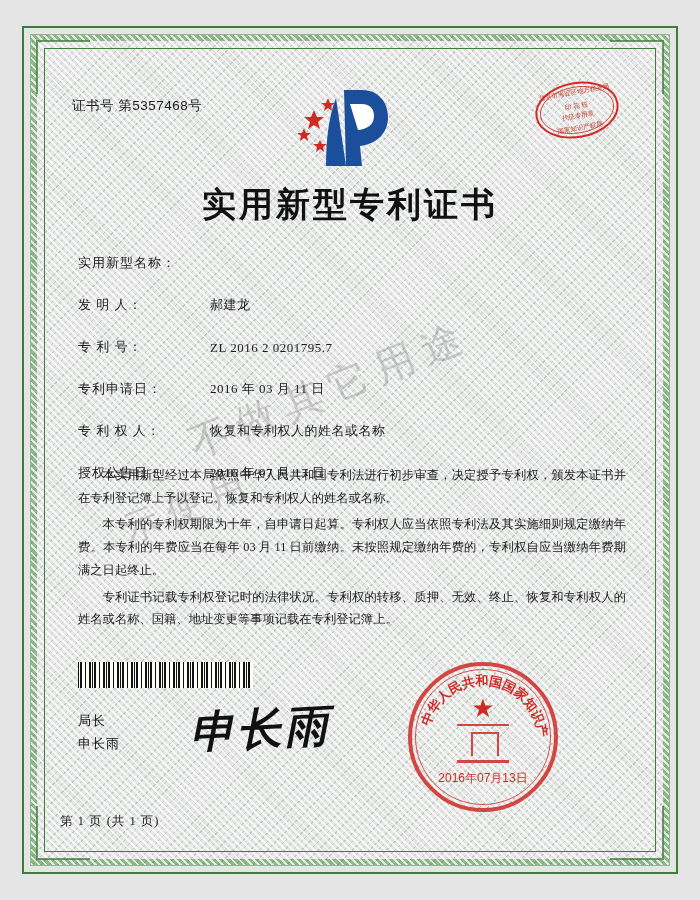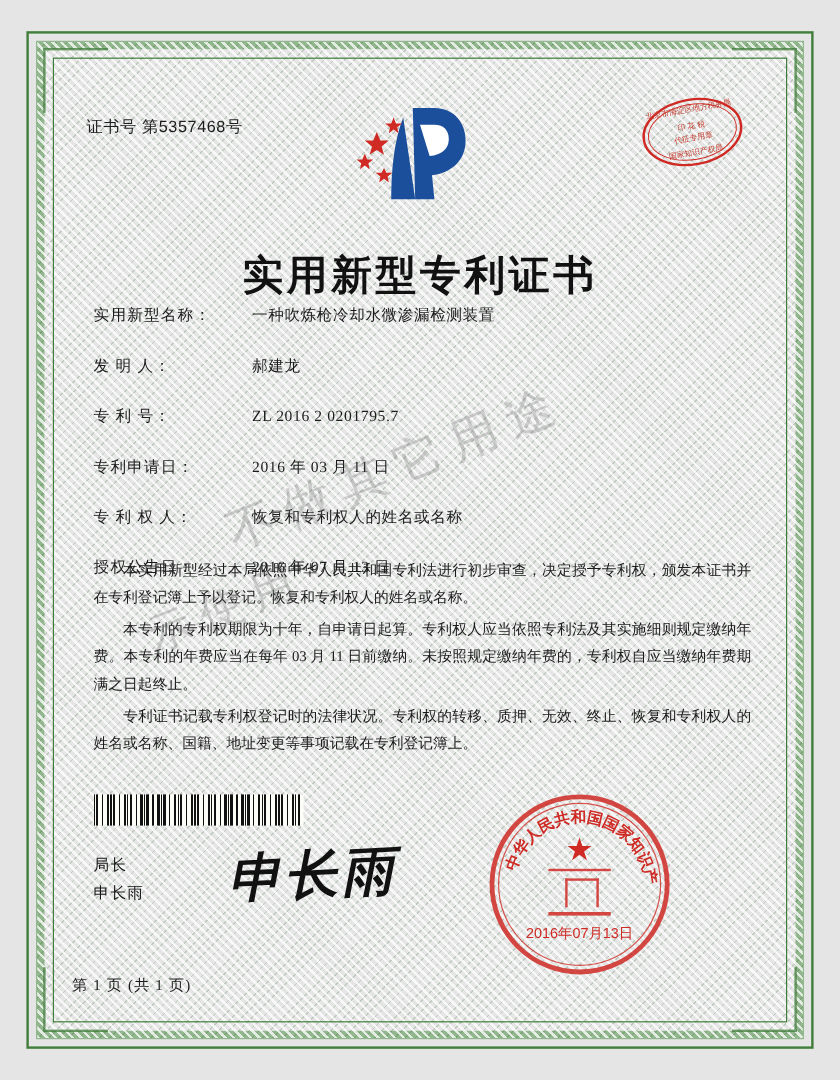--- a/index.html
+++ b/index.html
@@ -117,35 +117,34 @@
   .title {
     position: absolute;
     left: 0;
     right: 0;
     top: 120px;
     text-align: center;
     font-size: 34px;
     font-weight: bold;
     letter-spacing: 3px;
     color: #111;
-    margin-top: 25px;
   }
 
   
   .fields {
     position: absolute;
     left: 18px;
     right: 10px;
     top: 192px;
     font-size: 13px;
     color: #1b1b1b;
   }
   .field-row {
     display: flex;
-    align-items: center;
+    align-items: flex-end;
     margin-bottom: 24px;
   }
   .field-label {
     width: 132px;
     flex: 0 0 132px;
     letter-spacing: 1px;
     white-space: nowrap;
   }
   .field-value {
     flex: 1 1 auto;
@@ -341,21 +340,20 @@
       <div class="top-seal-text" style="top:22px;">印 花 税</div>
       <div class="top-seal-text" style="top:32px;">代征专用章</div>
       <div class="top-seal-text" style="top:44px;">国家知识产权局</div>
     </div>
 
     <div class="title">实用新型专利证书</div>
 
     <div class="fields">
       <div class="field-row">
         <div class="field-label">实用新型名称：</div>
-        <div class="field-value">一种吹炼枪冷却水微渗漏检测装置</div>
       </div>
       <div class="field-row">
         <div class="field-label">发 明 人：</div>
         <div class="field-value">郝建龙</div>
       </div>
       <div class="field-row">
         <div class="field-label">专 利 号：</div>
         <div class="field-value">ZL 2016 2 0201795.7</div>
       </div>
       <div class="field-row">

